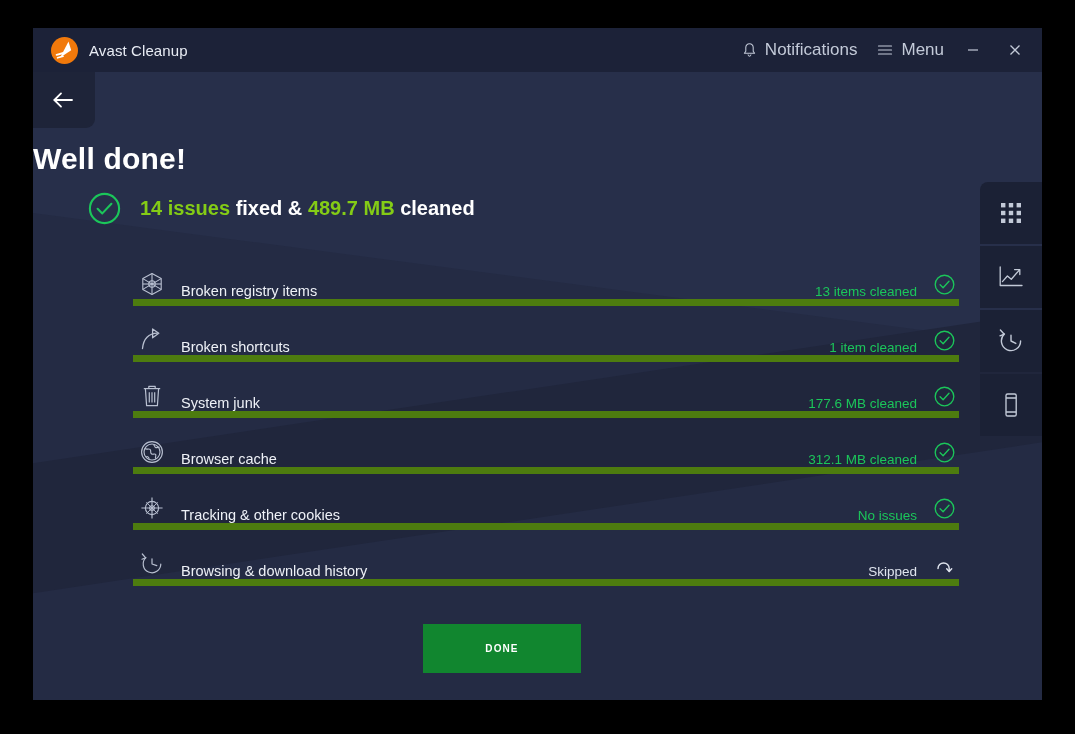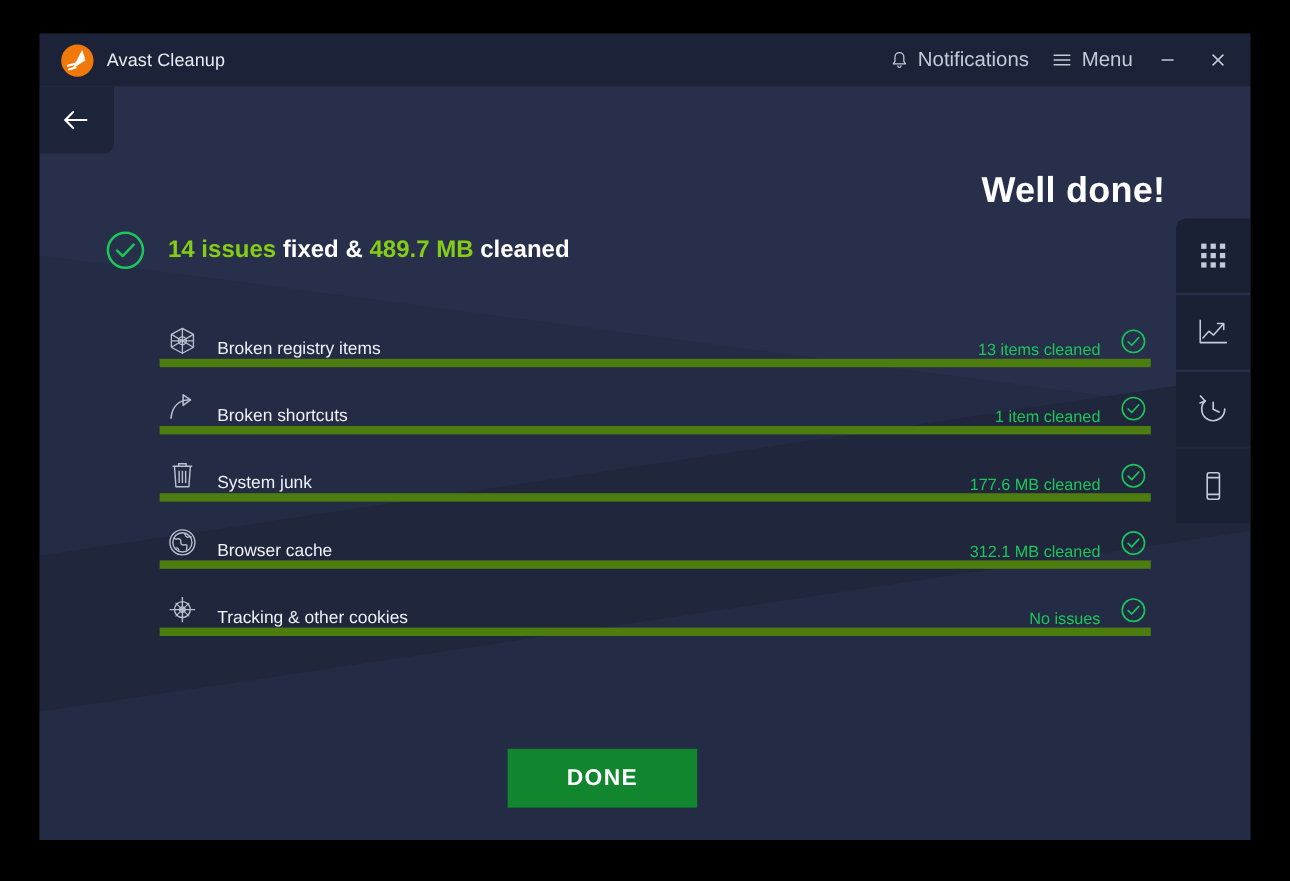--- a/index.html
+++ b/index.html
@@ -121,21 +121,21 @@
     display: flex;
     align-items: center;
     justify-content: center;
     z-index: 5;
   }
   
   #headline {
     position: absolute;
     left: 0; top: 30px;
     width: 938px;
-    text-align: right;
+    text-align: left;
     color: #ffffff;
     font-size: 30px;
     font-weight: bold;
     letter-spacing: .2px;
     z-index: 4;
     margin-top: 40px;
   }
   
   #summary {
     position: absolute;
@@ -191,21 +191,21 @@
     display: flex; align-items: center; justify-content: center;
     margin-left: 12px;
   }
   
   #done-btn {
     position: absolute;
     left: 390px; top: 552px;
     width: 158px; height: 49px;
     background: #11862f;
     color: #ffffff;
-    font-size: 19px;
+    font-size: 10px;
     font-weight: bold;
     letter-spacing: 1.1px;
     display: flex;
     align-items: center;
     justify-content: center;
     border: none;
     cursor: pointer;
     z-index: 4;
     font-family: "Liberation Sans", sans-serif;
   }
@@ -396,20 +396,41 @@
         <path d="M7.3 7.3 L18.7 18.7 M18.7 7.3 L7.3 18.7" stroke-width="0.9"></path>
                 </g>
               </svg>
             </div>
             <div class="row-label">Tracking &amp; other cookies</div>
             <div class="row-status status-done">No issues</div>
             <div class="row-end">
               <svg width="21" height="21" viewBox="0 0 21 21">
         <circle cx="10.5" cy="10.5" r="9.3" fill="none" stroke="#1bc65a" stroke-width="1.35"></circle>
         <path d="M6.1 10.8 L9.1 13.7 L15.0 7.3" fill="none" stroke="#1bc65a" stroke-width="1.35" stroke-linecap="round" stroke-linejoin="round"></path>
+              </svg>
+            </div>
+          </div>
+          <div class="row">
+            <div class="row-icon">
+              <svg width="26" height="26" viewBox="0 0 26 26">
+                <g fill="none" stroke="#b9c0d1" stroke-width="1.2" stroke-linecap="round" stroke-linejoin="round">
+        <path d="M21.8 13 A8.8 8.8 0 1 1 6.9 6.6"></path>
+        <path d="M3.3 3.0 L6.7 6.8 L3.0 8.2"></path>
+        <path d="M13 7.8 L13 13 L17.8 14.6"></path>
+                </g>
+              </svg>
+            </div>
+            <div class="row-label">Browsing &amp; download history</div>
+            <div class="row-status status-skipped">Skipped</div>
+            <div class="row-end">
+              <svg width="21" height="21" viewBox="0 0 21 21">
+        <g fill="none" stroke="#dfe4ee" stroke-width="1.45" stroke-linecap="round" stroke-linejoin="round">
+          <path d="M4.0 14.5 A5.6 5.6 0 0 1 15.2 14.5 L15.2 17.2"></path>
+          <path d="M12.7 14.8 L15.2 17.6 L17.7 14.8"></path>
+                </g>
               </svg>
             </div>
           </div>
         </div>
 
       <button id="done-btn">DONE</button>
 
       <div id="sidebar">
           <div class="side-btn">
             <svg width="26" height="26" viewBox="0 0 26 26">

